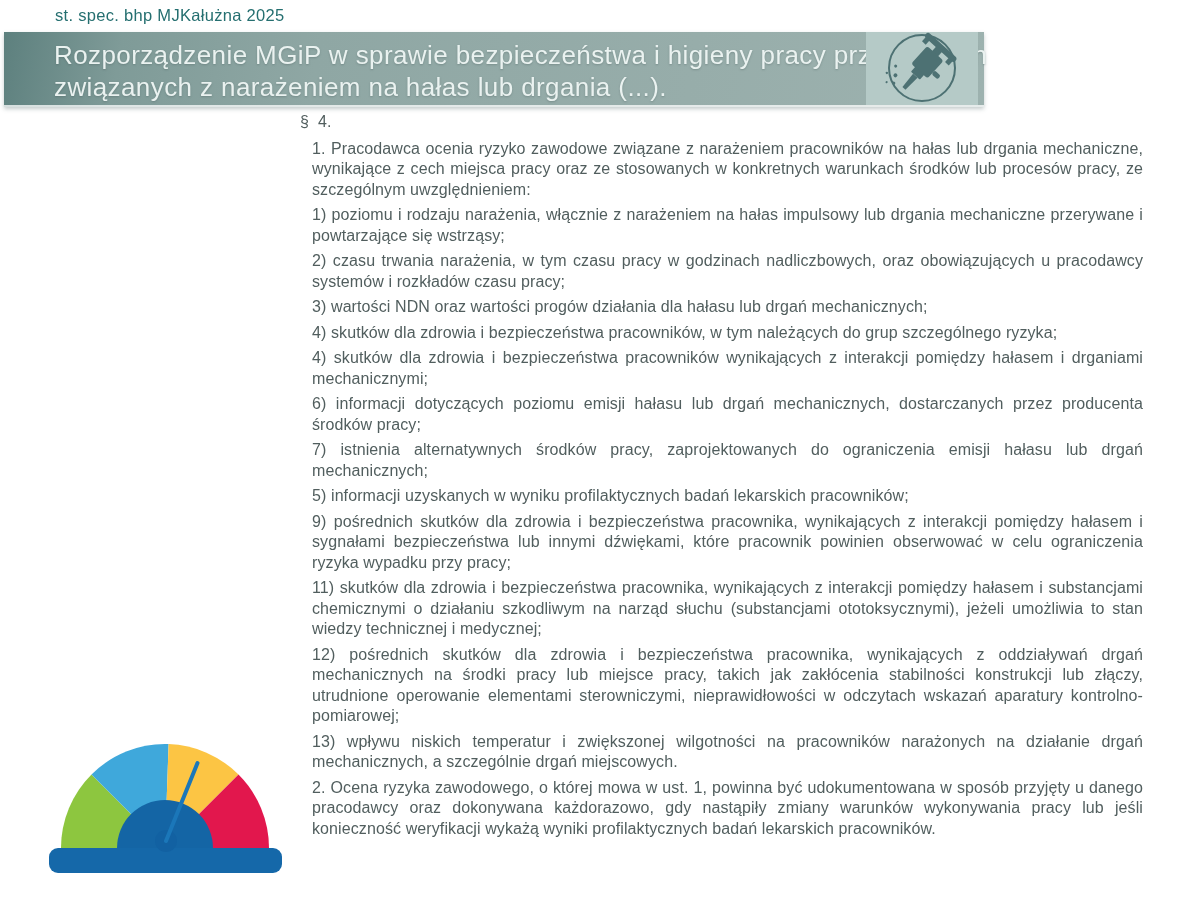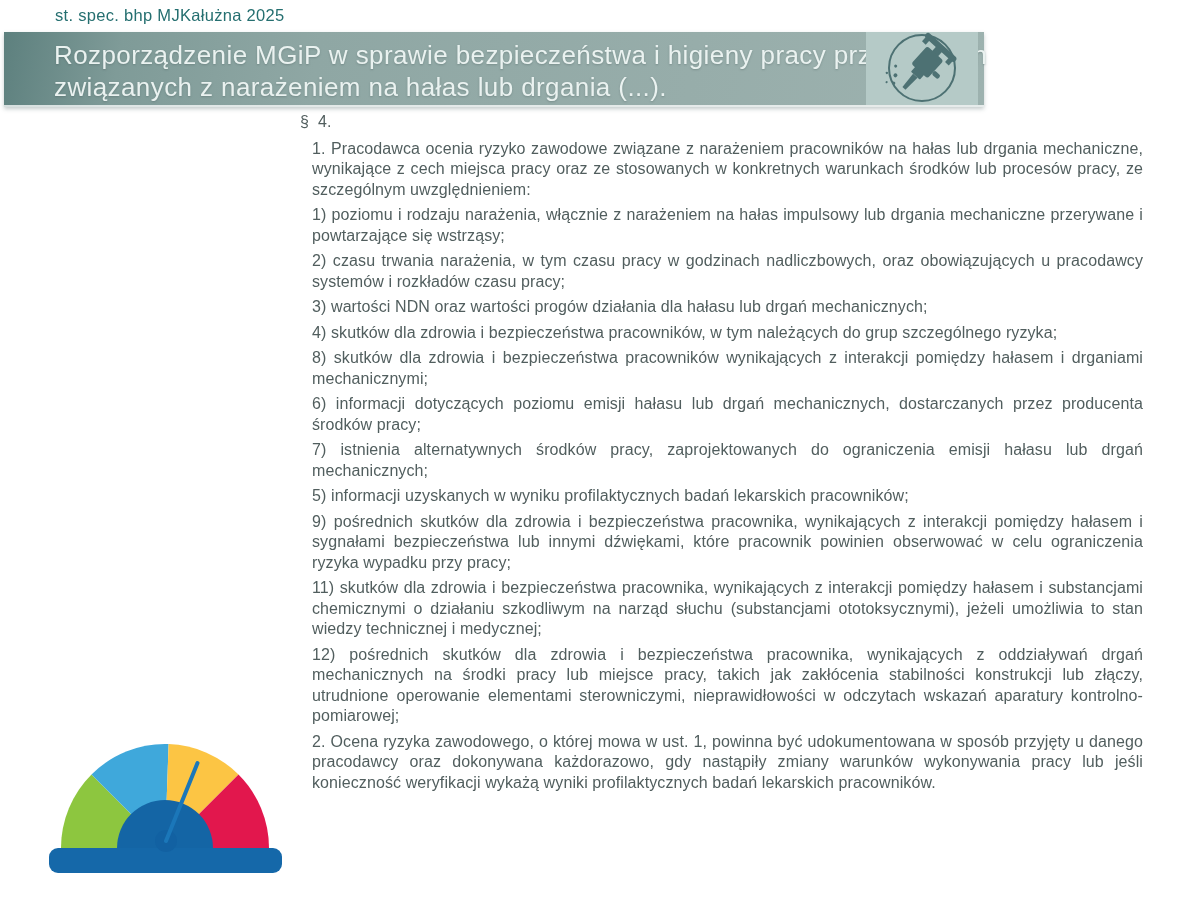--- a/index.html
+++ b/index.html
@@ -91,27 +91,28 @@
 </div>
 
 <div class="content">
   <p class="section-marker">§&nbsp; 4.</p>
 
 <p>1. Pracodawca ocenia ryzyko zawodowe związane z narażeniem pracowników na hałas lub drgania mechaniczne, wynikające z cech miejsca pracy oraz ze stosowanych w konkretnych warunkach środków lub procesów pracy, ze szczególnym uwzględnieniem:</p>
     <p>1) poziomu i rodzaju narażenia, włącznie z narażeniem na hałas impulsowy lub drgania mechaniczne przerywane i powtarzające się wstrząsy;</p>
     <p>2) czasu trwania narażenia, w tym czasu pracy w godzinach nadliczbowych, oraz obowiązujących u pracodawcy systemów i rozkładów czasu pracy;</p>
     <p>3) wartości NDN oraz wartości progów działania dla hałasu lub drgań mechanicznych;</p>
     <p>4) skutków dla zdrowia i bezpieczeństwa pracowników, w tym należących do grup szczególnego ryzyka;</p>
-    <p>8) skutków dla zdrowia i bezpieczeństwa pracowników wynikających z interakcji pomiędzy hałasem i drganiami mechanicznymi;</p>
+    <p>4) skutków dla zdrowia i bezpieczeństwa pracowników wynikających z interakcji pomiędzy hałasem i drganiami mechanicznymi;</p>
     <p>6) informacji dotyczących poziomu emisji hałasu lub drgań mechanicznych, dostarczanych przez producenta środków pracy;</p>
     <p>7) istnienia alternatywnych środków pracy, zaprojektowanych do ograniczenia emisji hałasu lub drgań mechanicznych;</p>
     <p>5) informacji uzyskanych w wyniku profilaktycznych badań lekarskich pracowników;</p>
     <p>9) pośrednich skutków dla zdrowia i bezpieczeństwa pracownika, wynikających z interakcji pomiędzy hałasem i sygnałami bezpieczeństwa lub innymi dźwiękami, które pracownik powinien obserwować w celu ograniczenia ryzyka wypadku przy pracy;</p>
     <p>11) skutków dla zdrowia i bezpieczeństwa pracownika, wynikających z interakcji pomiędzy hałasem i substancjami chemicznymi o działaniu szkodliwym na narząd słuchu (substancjami ototoksycznymi), jeżeli umożliwia to stan wiedzy technicznej i medycznej;</p>
     <p>12) pośrednich skutków dla zdrowia i bezpieczeństwa pracownika, wynikających z oddziaływań drgań mechanicznych na środki pracy lub miejsce pracy, takich jak zakłócenia stabilności konstrukcji lub złączy, utrudnione operowanie elementami sterowniczymi, nieprawidłowości w odczytach wskazań aparatury kontrolno-pomiarowej;</p>
+    <p>13) wpływu niskich temperatur i zwiększonej wilgotności na pracowników narażonych na działanie drgań mechanicznych, a szczególnie drgań miejscowych.</p>
     <p>2. Ocena ryzyka zawodowego, o której mowa w ust. 1, powinna być udokumentowana w sposób przyjęty u danego pracodawcy oraz dokonywana każdorazowo, gdy nastąpiły zmiany warunków wykonywania pracy lub jeśli konieczność weryfikacji wykażą wyniki profilaktycznych badań lekarskich pracowników.</p>
   </div>
 
 <div class="gauge-wrap">
   <svg id="gauge-svg" width="250" height="150" viewBox="0 0 250 150" aria-hidden="true">
       <rect x="4" y="115" width="233" height="25" rx="9" fill="#1568a9"></rect>
       <path d="M 16.0 115.0 A 104 104 0 0 1 46.5 41.5 L 120 115 Z" fill="#8dc63f"></path>
       <path d="M 46.5 41.5 A 104 104 0 0 1 123.6 11.1 L 120 115 Z" fill="#3fa8db"></path>
       <path d="M 123.6 11.1 A 104 104 0 0 1 193.5 41.5 L 120 115 Z" fill="#fcc544"></path>
       <path d="M 193.5 41.5 A 104 104 0 0 1 224.0 115.0 L 120 115 Z" fill="#e2174d"></path>

